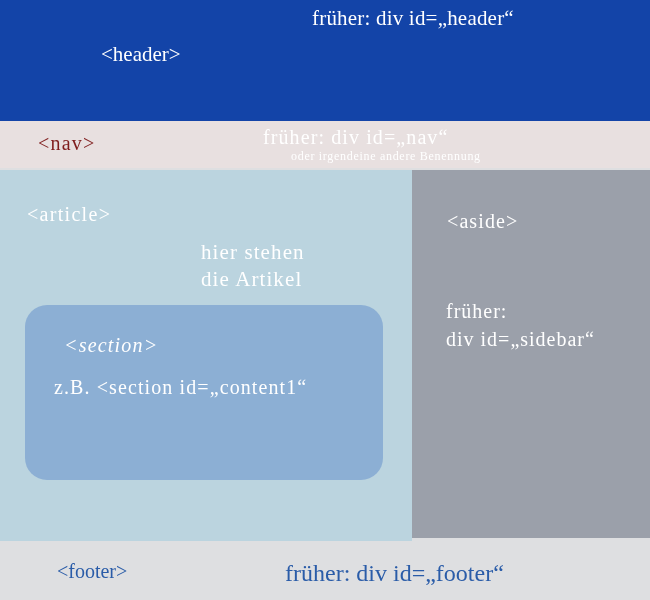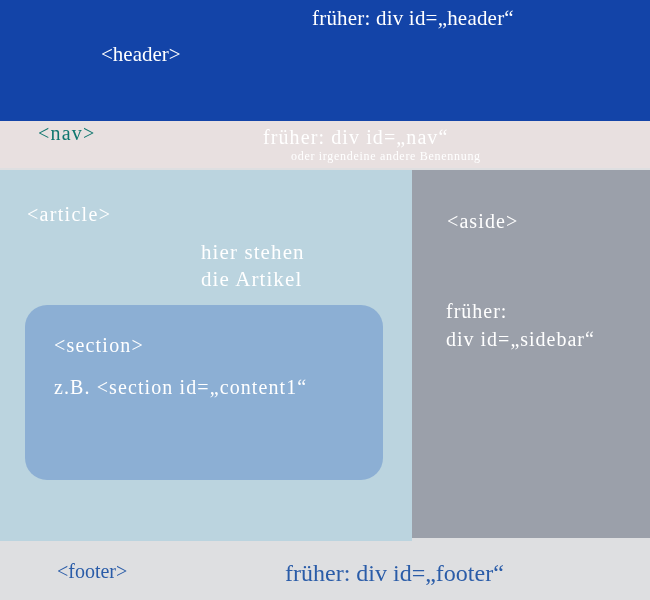--- a/index.html
+++ b/index.html
@@ -50,23 +50,23 @@
     position: absolute;
     left: 0;
     top: 121px;
     width: 650px;
     height: 47px;
     background: #E8E0E0;
   }
   .nav-tag {
     position: absolute;
     left: 38px;
-    top: 122px;
-    font-size: 20px;
-    color: #0f766e;
+    top: 132px;
+    font-size: 20px;
+    color: #7f1d1d;
     letter-spacing: 1.2px;
     white-space: pre;
   }
   .nav-former {
     position: absolute;
     left: 263px;
     top: 126px;
     font-size: 20px;
     color: #ffffff;
     letter-spacing: 1.1px;
@@ -117,26 +117,27 @@
     position: absolute;
     left: 25px;
     top: 305px;
     width: 358px;
     height: 175px;
     background: #8CAFD4;
     border-radius: 22px;
   }
   .section-tag {
     position: absolute;
-    left: 54px;
+    left: 64px;
     top: 334px;
     font-size: 20px;
     color: #ffffff;
     letter-spacing: 1.2px;
     white-space: pre;
+    font-style: italic;
   }
   .section-example {
     position: absolute;
     left: 54px;
     top: 376px;
     font-size: 20px;
     color: #ffffff;
     letter-spacing: 1.1px;
     white-space: pre;
   }

